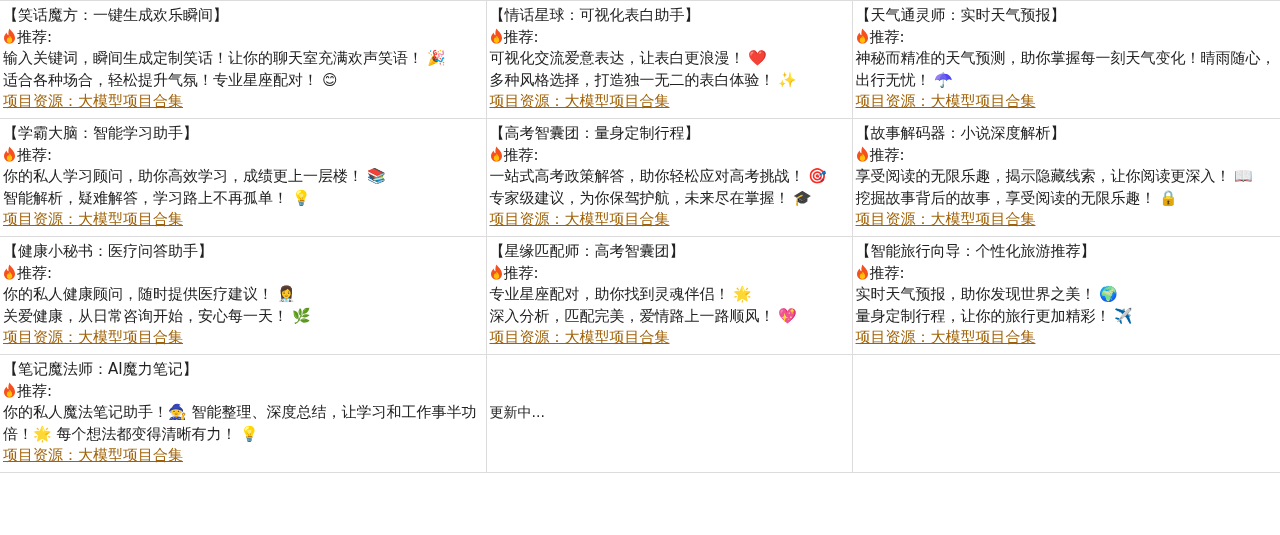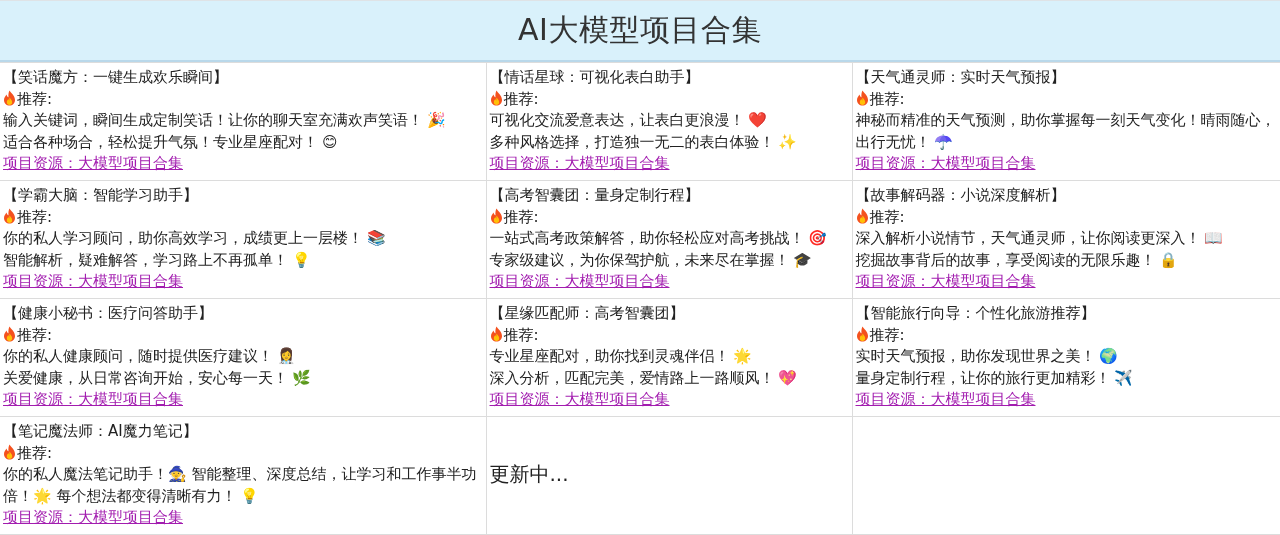--- a/index.html
+++ b/index.html
@@ -63,38 +63,35 @@
       vertical-align: -2px;
       margin-right: 1px;
     }
     .emoji {
       display: inline-block;
       font-size: 15px;
       line-height: 1;
       margin-left: 4px;
     }
     a.src-link {
-      color: #a21caf;
+      color: #a16207;
       text-decoration: underline;
       display: inline-block;
     }
     .updating {
       display: flex;
       align-items: center;
       height: 108px;
-      font-size: 20px;
+      font-size: 14px;
     }
   </style>
 </head>
 <body>
 
 <div class="page">
-  <div class="header">
-    <h1>AI大模型项目合集</h1>
-  </div>
 
   <table class="grid">
     <colgroup>
       <col class="col1">
         <col class="col2">
         <col class="col3">
     </colgroup>
     <tbody id="grid-body">
         <tr>
           <td>
@@ -155,21 +152,21 @@
     <a class="src-link" href="#">项目资源：大模型项目合集</a>
   </td>
           <td>
     <span class="title-line">【故事解码器：小说深度解析】</span>
     <span class="rec-line">
       <svg class="fire" viewBox="0 0 13 16">
         <path d="M6.5 0.5 C8 3 12 5.5 12 10 C12 13.5 9.5 15.5 6.5 15.5 C3.5 15.5 1 13.5 1 10 C1 7.5 2.5 6 3.5 4.5 C3.8 6 4.5 7 5.5 7.2 C5.2 5 5.5 2.5 6.5 0.5 Z" fill="#f4511e"></path>
         <path d="M6.5 7.5 C7.5 9 9.2 10.2 9.2 12.2 C9.2 14 8 15 6.5 15 C5 15 3.8 14 3.8 12.2 C3.8 10.8 4.8 9.8 5.4 9 C5.6 9.8 6 10.3 6.5 10.4 C6.3 9.4 6.2 8.5 6.5 7.5 Z" fill="#ffc107"></path>
       </svg><span class="rec-text">推荐:</span>
     </span>
-    <span class="desc-block"><span class="desc-line"><span>深入解析小说情节，天气通灵师，让你阅读更深入！</span><span class="emoji">📖</span></span><span class="desc-line"><span>挖掘故事背后的故事，享受阅读的无限乐趣！</span><span class="emoji">🔒</span></span></span>
+    <span class="desc-block"><span class="desc-line"><span>享受阅读的无限乐趣，揭示隐藏线索，让你阅读更深入！</span><span class="emoji">📖</span></span><span class="desc-line"><span>挖掘故事背后的故事，享受阅读的无限乐趣！</span><span class="emoji">🔒</span></span></span>
     <a class="src-link" href="#">项目资源：大模型项目合集</a>
   </td>
         </tr>
         <tr>
           <td>
     <span class="title-line">【健康小秘书：医疗问答助手】</span>
     <span class="rec-line">
       <svg class="fire" viewBox="0 0 13 16">
         <path d="M6.5 0.5 C8 3 12 5.5 12 10 C12 13.5 9.5 15.5 6.5 15.5 C3.5 15.5 1 13.5 1 10 C1 7.5 2.5 6 3.5 4.5 C3.8 6 4.5 7 5.5 7.2 C5.2 5 5.5 2.5 6.5 0.5 Z" fill="#f4511e"></path>
         <path d="M6.5 7.5 C7.5 9 9.2 10.2 9.2 12.2 C9.2 14 8 15 6.5 15 C5 15 3.8 14 3.8 12.2 C3.8 10.8 4.8 9.8 5.4 9 C5.6 9.8 6 10.3 6.5 10.4 C6.3 9.4 6.2 8.5 6.5 7.5 Z" fill="#ffc107"></path>

